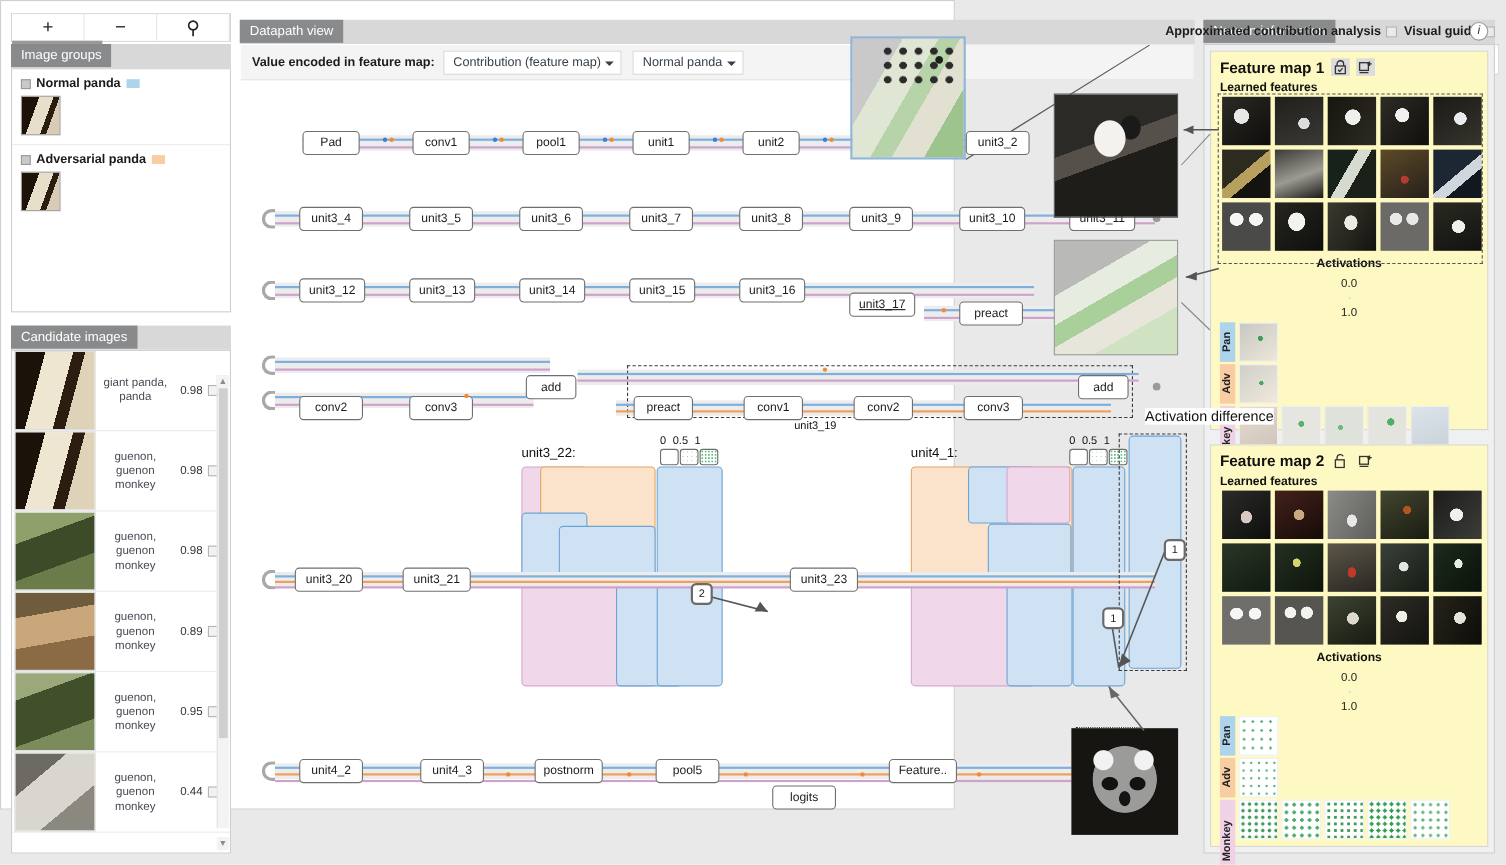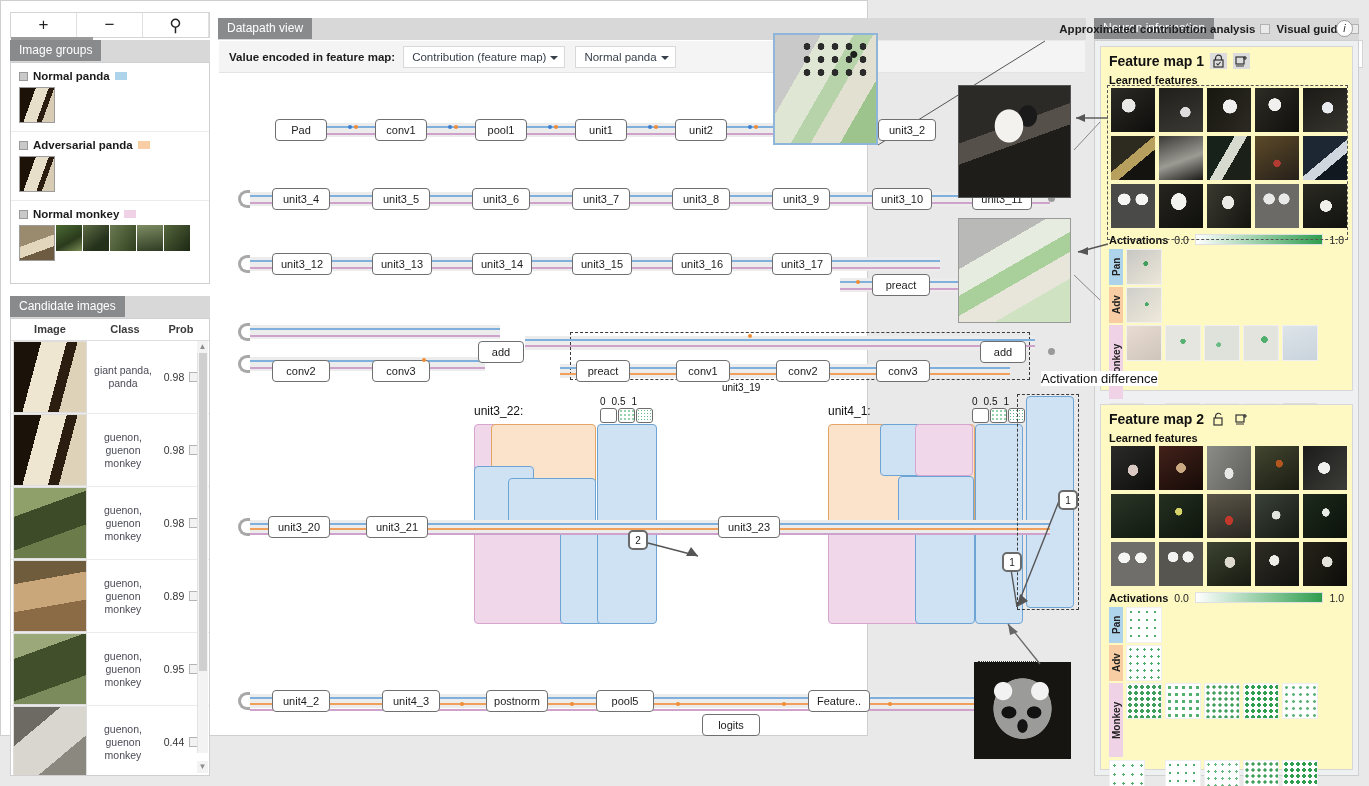--- a/index.html
+++ b/index.html
@@ -147,21 +147,21 @@
   #ni-body { left:1094px; top:40px; width:265px; height:736px; background:#eef0f2; border:1px solid #cfcfcf;}
   .fmcard { position:absolute; left:1100px; width:253px; background:#fef9c3; border:1px solid #d7d7d7;}
   .fmcard-title { font-weight:bold; font-size:14px; color:#111; display:flex; align-items:center; gap:6px;
                   padding:6px 0 2px 8px;}
   .icbtn { width:17px; height:16px; display:inline-flex; align-items:center; justify-content:center; }
   .icbtn.sel { background:#dcdcdc; }
   .sec-label { font-weight:bold; font-size:11px; color:#111; padding:3px 0 2px 8px;}
   .lf-dash { position:absolute; border:1.4px dashed #555; }
   .lfgrid { display:grid; grid-template-columns:repeat(5,44px); gap:4px; padding:0 0 4px 10px;}
   .lfcell { width:44px; height:44px; background-size:cover; background-position:center;}
-  .actbar { display:flex; gap:6px; padding:2px 8px 3px 8px;}
+  .actbar { display:flex; align-items:center; gap:6px; padding:2px 8px 3px 8px;flex-direction:column;}
   .actbar .t { font-weight:bold; font-size:11px; color:#111;}
   .grad { flex:1; height:11px; background:linear-gradient(to right,#ffffff,#2f9e4f); border:1px solid #e0e0e0;}
   .actrow { display:flex; align-items:stretch; gap:3px; padding:0 0 2px 8px;}
   .rowlabel { width:14px; display:flex; align-items:center; justify-content:center; font-size:10px;
               font-weight:bold; writing-mode:vertical-rl; transform:rotate(180deg); }
   .actcell { width:36px; height:36px; background-size:cover; border:1px solid #f0f0f0;}
 </style>
 </head>
 <body>
 <div id="root">
@@ -192,45 +192,25 @@
     <div class="group-head">
       <span class="grp-check"></span>
       <span class="grp-name">Adversarial panda</span>
       <span class="grp-swatch" style="background:#f8cda3"></span>
     </div>
     <div class="thumbs">
       <span class="thumb" style="background:linear-gradient(110deg,#1d1208 0 34%,#e8dfcb 34% 62%,#2a1c0e 62% 74%,#d8cdb4 74% 100%)"></span>
     </div>
   </div>
 
-  <div class="group-row">
-    <div class="group-head">
-      <span class="grp-check"></span>
-      <span class="grp-name">Normal monkey</span>
-      <span class="grp-swatch" style="background:#f0d2e6"></span>
-    </div>
-    <div class="thumbs">
-      <span class="thumb" style="background:linear-gradient(160deg,#9b8b6e 0 45%,#e2d6bd 45% 70%,#6d5c42 70% 100%)"></span>
-      <span class="thumb sm" style="background:linear-gradient(150deg,#4c6a33,#2a3a1c 60%,#7c8e55)"></span>
-      <span class="thumb sm" style="background:linear-gradient(140deg,#5d6b45,#23301a 70%)"></span>
-      <span class="thumb sm" style="background:linear-gradient(120deg,#6a7a50,#30401f)"></span>
-      <span class="thumb sm" style="background:linear-gradient(170deg,#7e8d63,#2f3b23)"></span>
-      <span class="thumb sm" style="background:linear-gradient(130deg,#55663c,#1c2713)"></span>
-    </div>
-  </div>
 </div>
 
 <div class="panel-tabbar" id="candidates-bar"></div>
 <div class="panel-tab" id="candidates-tab">Candidate images</div>
 <div class="panel-body" id="candidates-body">
-  <div id="cand-head">
-    <span class="c1">Image</span>
-    <span class="c2">Class</span>
-    <span class="c3">Prob</span>
-  </div>
 
   <div class="cand-row">
     <span class="cand-img" style="background:linear-gradient(105deg,#1b120a 0 30%,#efe6d2 30% 58%,#2b1d10 58% 70%,#ded2b8 70% 100%)"></span>
     <span class="cand-class">giant panda, panda</span>
     <span class="cand-prob">0.98</span>
     <span class="cand-check"></span>
   </div>
   <div class="cand-row">
     <span class="cand-img" style="background:linear-gradient(105deg,#1b120a 0 30%,#efe6d2 30% 58%,#2b1d10 58% 70%,#ded2b8 70% 100%)"></span>
     <span class="cand-class">guenon, guenon monkey</span>
@@ -361,21 +341,21 @@
 
 <div class="loopback" style="left:238px; top:255px;"></div>
 <div class="edge" style="left:250px; top:257px; width:690px;"></div>
 <div class="wire blue" style="left:250px; top:260px; width:690px;"></div>
 <div class="wire pink" style="left:250px; top:267px; width:690px;"></div>
 <div class="node" style="left:272px;top:253px;width:60px;">unit3_12</div>
 <div class="node" style="left:372px;top:253px;width:60px;">unit3_13</div>
 <div class="node" style="left:472px;top:253px;width:60px;">unit3_14</div>
 <div class="node" style="left:572px;top:253px;width:60px;">unit3_15</div>
 <div class="node" style="left:672px;top:253px;width:60px;">unit3_16</div>
-<div class="node" style="left:772px;top:253px;width:60px;">unit3_17</div>
+<div class="node" style="left:772px;top:266px;width:60px;text-decoration:underline;">unit3_17</div>
 <div class="edge" style="left:840px; top:278px; width:210px;"></div>
 <div class="wire blue" style="left:840px; top:281px; width:210px;"></div>
 <div class="wire pink" style="left:840px; top:288px; width:210px;"></div>
 <div class="node" style="left:872px;top:274px;width:58px;">preact</div>
 <div class="dot o" style="left:856px;top:280px;"></div>
 
 <div class="fmthumb" style="left:958px; top:218px; width:113px; height:105px; border:1px solid #9a9a9a;
  background: linear-gradient(150deg,#b9b9b7 0 30%, #e7ece0 30% 46%, #a9cf9a 46% 58%, #e8e6da 58% 74%, #cfe2c2 74% 100%);"></div>
 <svg style="position:absolute;left:1060px;top:238px;width:50px;height:24px;z-index:8;overflow:visible">
   <line x1="48" y1="6" x2="18" y2="14" stroke="#555" stroke-width="1.4"></line>

